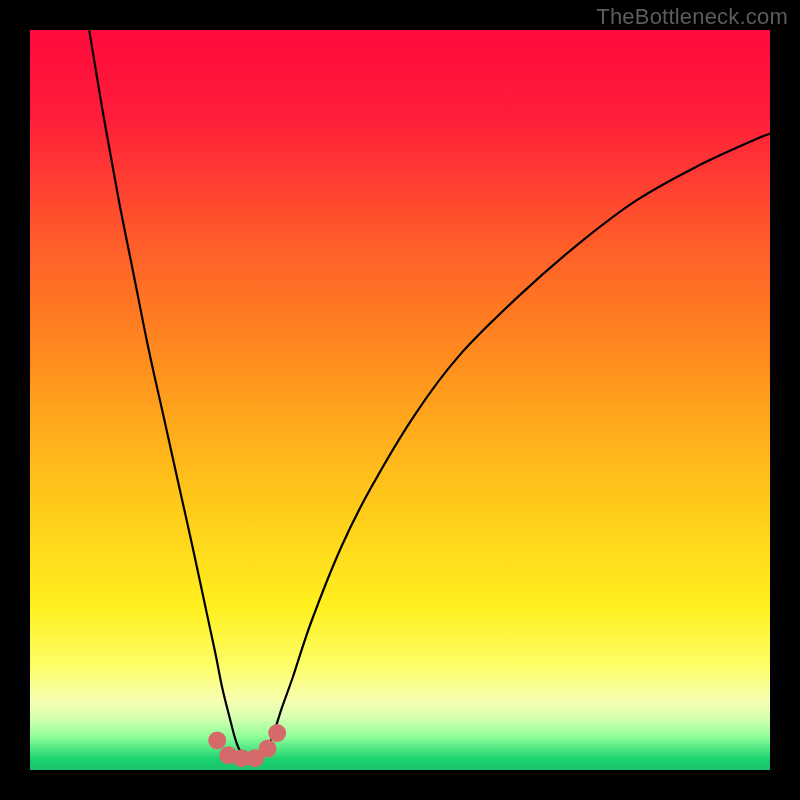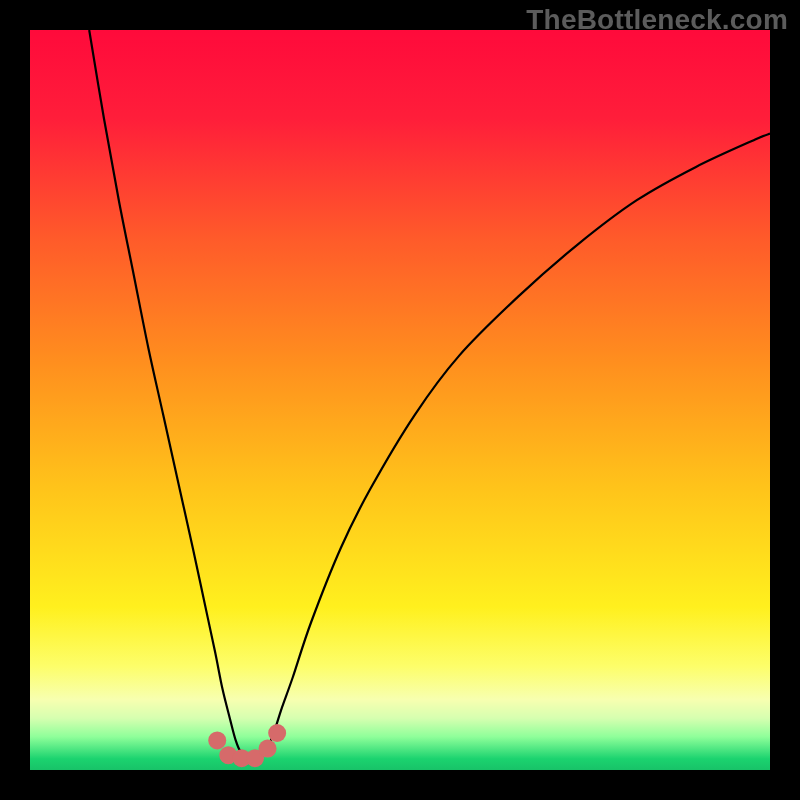--- a/index.html
+++ b/index.html
@@ -17,22 +17,22 @@
     left: 0;
     width: 800px;
     height: 800px;
     background: #000000;
   }
   .watermark {
     position: absolute;
     top: 4px;
     right: 12px;
     color: #5c5c5c;
-    font-size: 28px;
-    font-weight: 700;
+    font-size: 22px;
+    font-weight: 400;
     letter-spacing: 0.2px;
     z-index: 10;
   }
   svg.plot {
     position: absolute;
     top: 30px;
     left: 30px;
     width: 740px;
     height: 740px;
     display: block;

